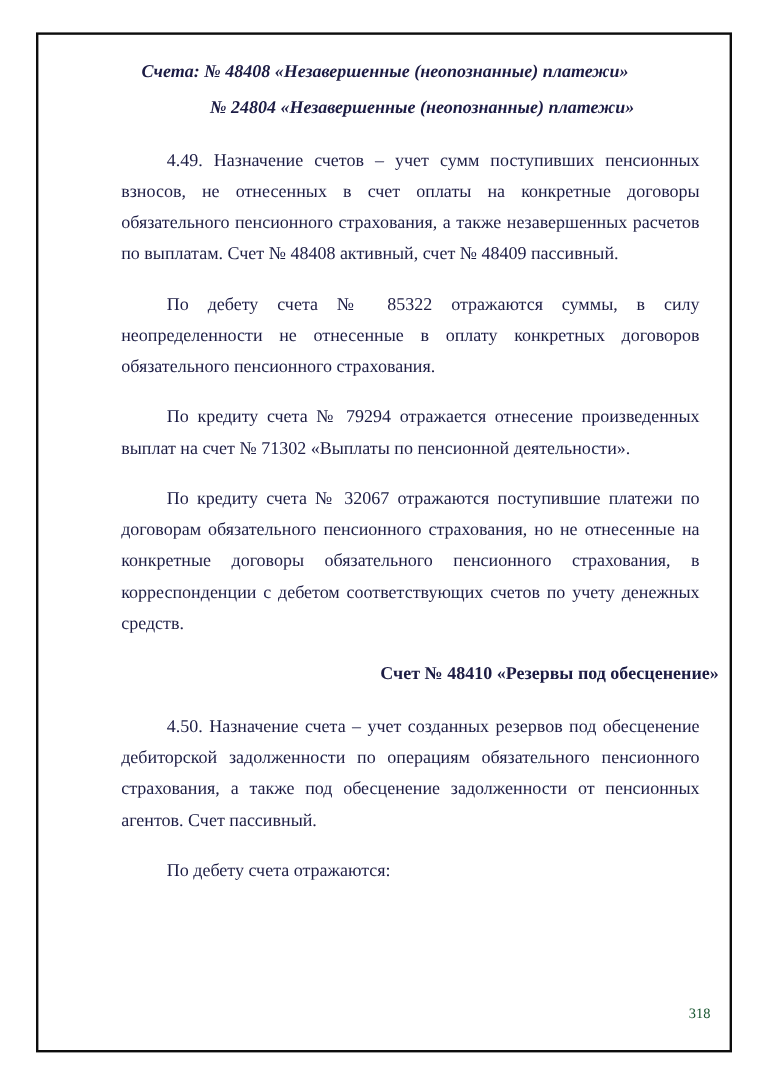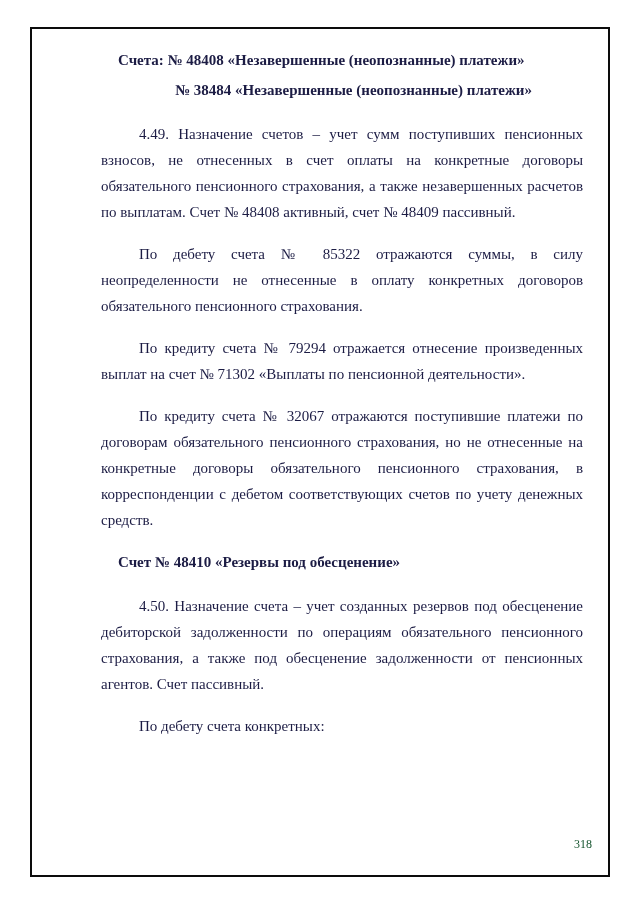--- a/index.html
+++ b/index.html
@@ -28,71 +28,73 @@
   .content {
     position: absolute;
     left: 85px;
     top: 45px;
     width: 514px;
     font-size: 15px;
     line-height: 26px;
   }
   .heading-block {
     font-weight: bold;
+    font-style: italic;
   }
   .heading-line1 {
     padding-left: 33px;
     line-height: 30px;
   }
   .heading-line2 {
     padding-left: 90px;
     line-height: 30px;
   }
   .content p {
     margin: 16px;
     text-align: justify;
     text-indent: 38px;
   }
   .section-heading {
     font-weight: bold;
     margin: 13px 0 18px 0;
     padding-left: 33px;
+    text-align: right;
   }
   .page-number {
     position: absolute;
     right: 48px;
     top: 837px;
     font-size: 12px;
     color: #14532d;
     font-family: "Liberation Serif", serif;
   }
 </style>
 </head>
 <body>
 
 <div class="page-frame"></div>
 
 <div class="content">
 
   <div class="heading-block">
     <div class="heading-line1">Счета: № 48408   «Незавершенные (неопознанные) платежи»</div>
-    <div class="heading-line2">№ 38484   «Незавершенные (неопознанные) платежи»</div>
+    <div class="heading-line2">№ 24804   «Незавершенные (неопознанные) платежи»</div>
   </div>
 
   <p>4.49. Назначение счетов – учет сумм поступивших пенсионных взносов, не отнесенных в счет оплаты на конкретные договоры обязательного пенсионного страхования, а также незавершенных расчетов по выплатам. Счет  № 48408 активный, счет № 48409 пассивный.</p>
 
   <p>По дебету счета № 85322 отражаются суммы, в силу неопределенности не отнесенные в оплату конкретных договоров обязательного пенсионного страхования.</p>
 
   <p>По кредиту счета № 79294 отражается отнесение произведенных выплат на счет № 71302 «Выплаты по пенсионной деятельности».</p>
 
 
   <p>По кредиту счета № 32067 отражаются поступившие платежи по договорам обязательного пенсионного страхования, но не отнесенные на конкретные договоры обязательного пенсионного страхования, в корреспонденции с дебетом соответствующих счетов по учету денежных средств.</p>
 
 
   <div class="section-heading">Счет № 48410   «Резервы под обесценение»</div>
 
   <p>4.50. Назначение счета – учет созданных резервов под обесценение дебиторской задолженности по операциям обязательного пенсионного страхования, а также под обесценение задолженности от пенсионных агентов. Счет пассивный.</p>
 
-  <p>По дебету счета конкретных:</p>
+  <p>По дебету счета отражаются:</p>
 
 </div>
 
 <div class="page-number">318</div>
 
 </body></html>

